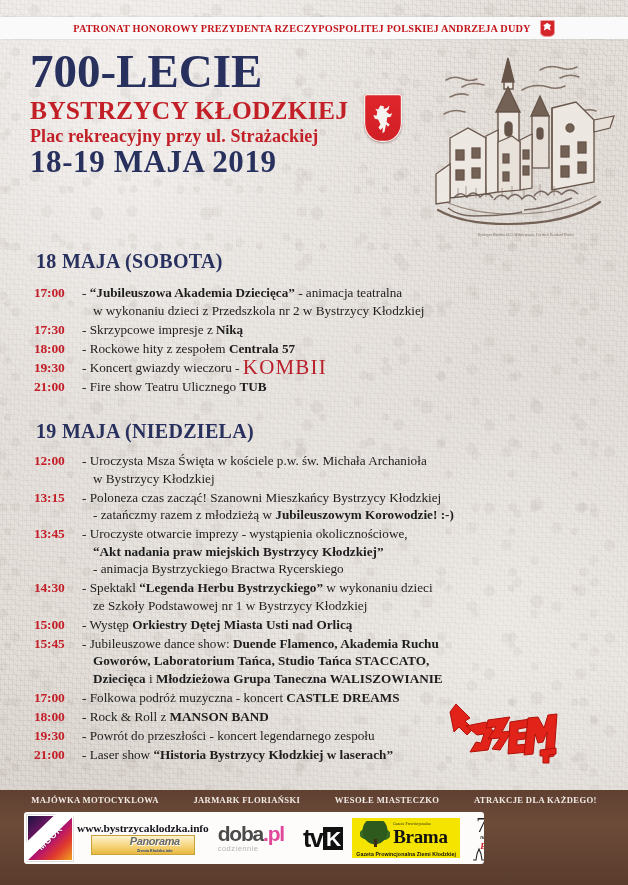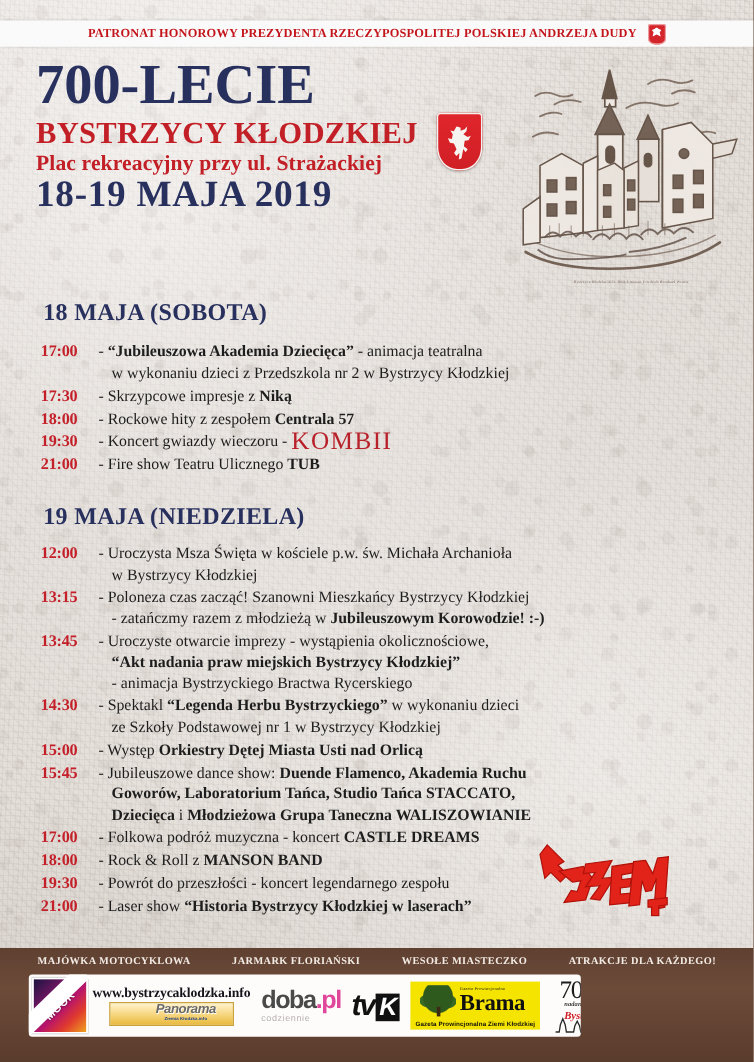--- a/index.html
+++ b/index.html
@@ -322,21 +322,21 @@
     font-size: 11.4px;
     color: #14131a;
     letter-spacing: -.1px;
     white-space: nowrap;
   }
   #logo-panorama {
     width: 104px; height: 20px;
     background: linear-gradient(#fff3cf, #f6d57c 55%, #e8b93e);
     border: 1px solid #c9a23a;
     display: flex; flex-direction: column;
-    align-items: center; justify-content: flex-start;
+    align-items: center; justify-content: space-between;
     position: relative;
     padding-left: 24px;
   }
   #logo-panorama .pan-word {
     font-family: "Liberation Sans", sans-serif;
     font-weight: bold; font-style: italic;
     font-size: 11px;
     color: #6a6a6a;
     letter-spacing: -.4px;
     text-shadow: .6px .6px 0 #fff;
@@ -367,22 +367,22 @@
   #logo-doba .doba-sub {
     font-family: "Liberation Sans", sans-serif;
     font-size: 7.5px;
     color: #b9b1ad;
     letter-spacing: .5px;
     line-height: 10px;
   }
 
   
   #logo-tvk {
-    margin-left: 9px;
-    display: flex; align-items: flex-end; font-style: italic;
+    margin-left: 19px;
+    display: flex; align-items: center;
   }
   #logo-tvk .tv {
     font-family: "Liberation Sans", sans-serif;
     font-weight: bold; font-size: 25px;
     color: #111; letter-spacing: -1.6px;
     line-height: 25px;
   }
   #logo-tvk .k {
     font-family: "Liberation Sans", sans-serif;
     font-weight: bold; font-size: 21px;

